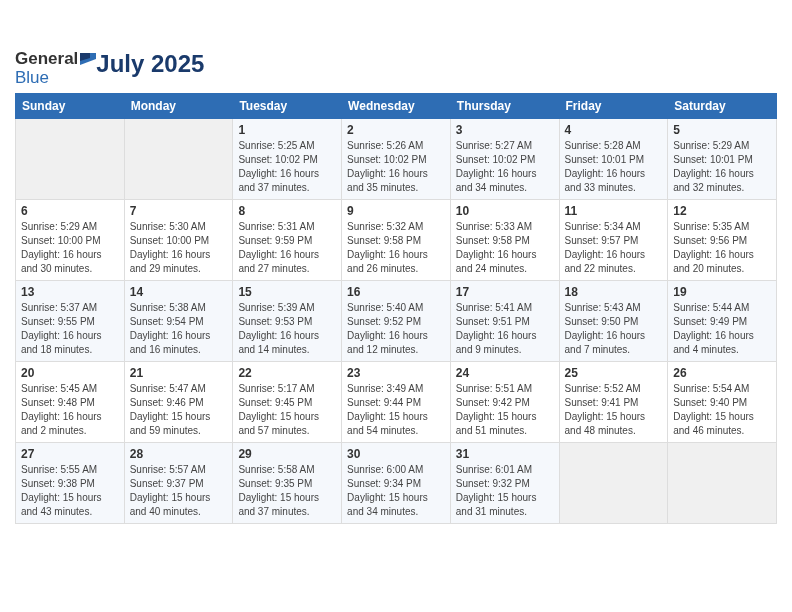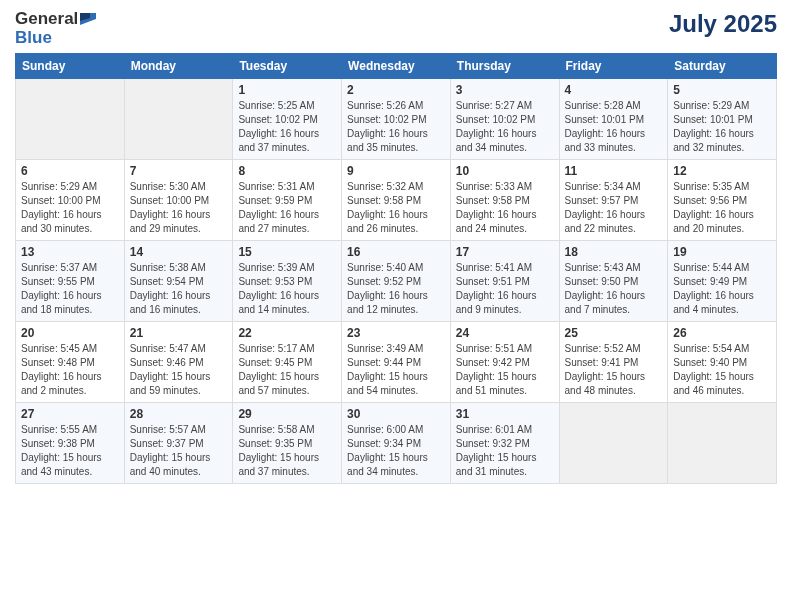--- a/index.html
+++ b/index.html
@@ -9,22 +9,22 @@
       width: 792px;
       min-height: 612px;
     }
     .page {
       width: 792px;
       padding: 10px 15px 15px 15px;
     }
     .header {
       display: flex;
       align-items: flex-start;
-      justify-content: space-between;
       margin-bottom: 6px;
+      margin-top: 40px;
     }
     .logo {
       display: flex;
       flex-direction: column;
       align-items: flex-start;
     }
     .title-block {
       text-align: right;
     }
     .month-year {
@@ -89,21 +89,21 @@
 <div class="page">
   <div class="header">
     <div class="logo">
       <div style="display:flex; align-items:center;">
         <span style="font-size:17px; font-weight:bold; color:#333; line-height:1.1;">General</span>
         <svg width="16" height="12" viewBox="0 0 16 12" style="margin-left:2px;">
           <polygon points="0,0 16,0 16,6 0,12" fill="#2e6db4"></polygon>
           <polygon points="0,0 10,0 10,5 0,8" fill="#1a3a6b"></polygon>
         </svg>
       </div>
-      <span style="font-size:17px; font-weight:bold; color:#2e6db4; line-height:1.1;">Blue</span>
+      <span style="font-size:17px; font-weight:normal; color:#2e6db4; line-height:1.1;">Blue</span>
     </div>
     <div class="title-block">
       <div class="month-year">July 2025</div>
     </div>
   </div>
 
   <table>
     <thead>
       <tr>
         <th>Sunday</th>

